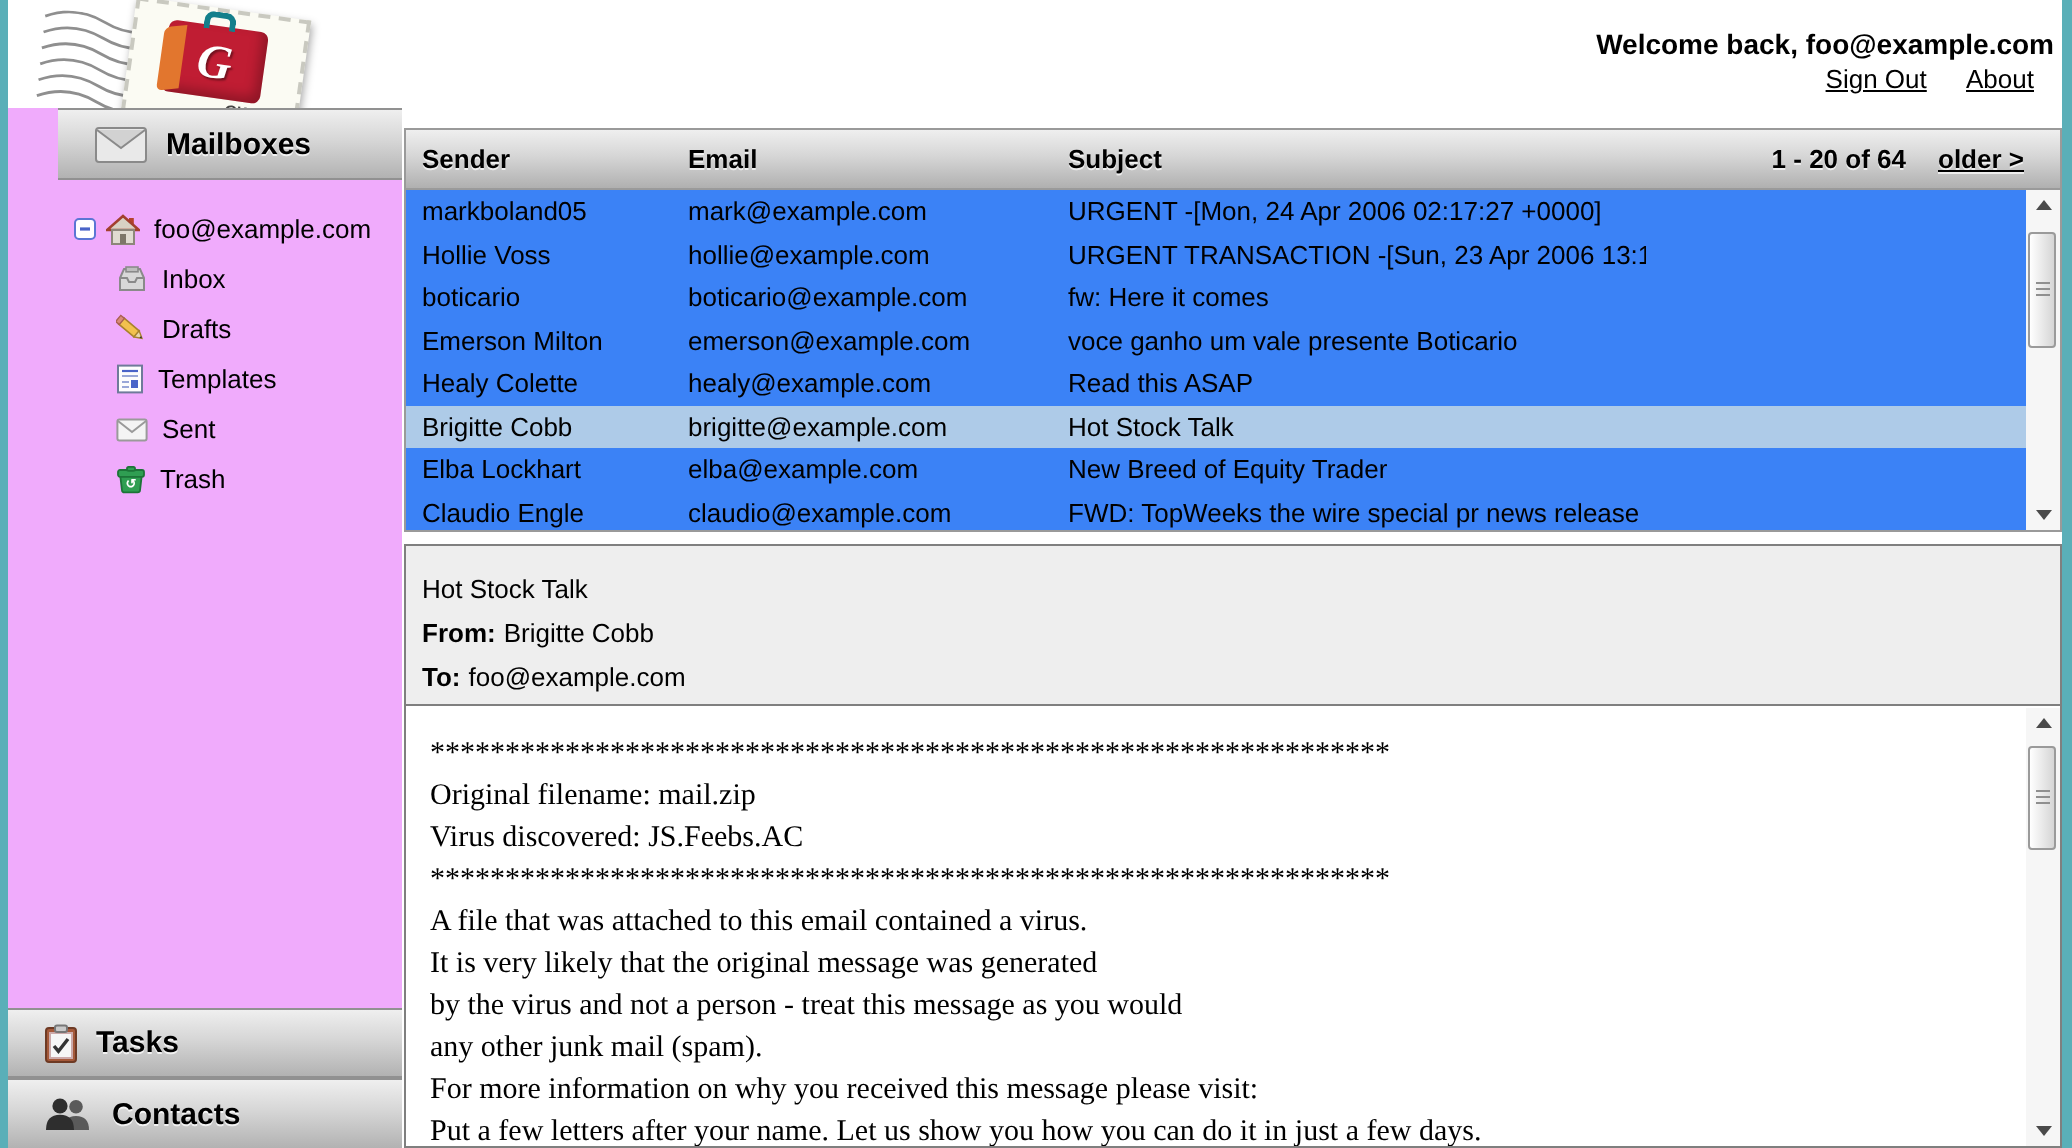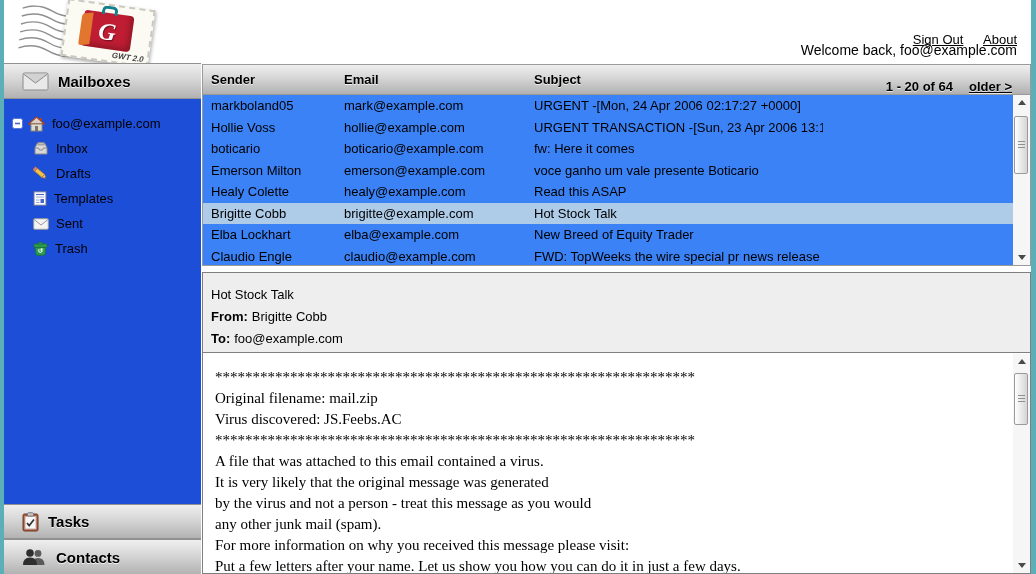--- a/index.html
+++ b/index.html
@@ -7,42 +7,42 @@
   body { font-family:"Liberation Sans", sans-serif; background:#fff; color:#000; }
   .app { position:relative; width:1036px; height:574px; background:#fff; overflow:hidden; }
 
   
   .edge { position:absolute; top:0; bottom:0; background:var(--edge,#5aafb8); z-index:50; }
   .edge-left { left:0; width:4px; }
   .edge-right { right:0; width:5px; }
 
   
   .topbar { position:absolute; left:4px; top:0; right:5px; height:63px; background:#fff; }
-  .welcome { position:absolute; top:14px; right:14px; font-size:14px; font-weight:normal;margin-top:28px; }
+  .welcome { position:absolute; top:14px; right:4px; font-size:14px; font-weight:bold; }
   .toplinks { position:absolute; top:32px; right:14px; font-size:13px; }
   .toplinks a { color:#000; text-decoration:underline; margin-left:16px; cursor:pointer; }
 
   
   .logo-wrap { position:absolute; left:8px; top:2px; width:160px; height:64px; }
   .postmark { position:absolute; left:6px; top:8px; transform:rotate(6deg); }
   .stamp { position:absolute; left:52px; top:2px; width:88px; height:58px; background:#fbfbf3;
            border:2px dashed #c9c9c0; transform:rotate(8deg); box-shadow:1px 2px 4px rgba(0,0,0,.35); }
   .toolbox { position:absolute; left:16px; top:7px; width:50px; height:36px; background:#c01d33; border-radius:4px;
              box-shadow:inset -3px -3px 6px rgba(0,0,0,.25); }
   .toolbox-side { position:absolute; left:-2px; top:3px; width:11px; height:32px; background:#e2762e;
                   transform:skewY(-14deg); border-radius:3px 0 0 3px; }
   .toolbox-handle { position:absolute; left:17px; top:-7px; width:16px; height:9px;
                     border:3px solid #137f8b; border-bottom:none; border-radius:5px 5px 0 0; }
   .toolbox-g { position:absolute; left:0; top:1px; width:100%; height:100%; display:flex; align-items:center;
                justify-content:center; color:#fff; font-family:"Liberation Serif", serif; font-size:24px;
                font-weight:bold; font-style:italic; text-shadow:1px 1px 1px rgba(0,0,0,.4); }
   .stamp-version { position:absolute; right:3px; bottom:1px; font-size:8px; font-weight:bold; color:#444; font-style:italic; }
 
   
-  .sidebar { position:absolute; left:4px; top:63px; width:197px; bottom:0; background:#1d4ed8; }
+  .sidebar { position:absolute; left:4px; top:54px; width:197px; bottom:0; background:#f0abfc;padding-left:25px; }
   .stack-header { height:36px; background:linear-gradient(180deg,#efefef 0%,#d6d6d6 45%,#b2b2b2 100%);
                   border-top:1px solid #919191; border-bottom:1px solid #919191;
                   display:flex; align-items:center; padding-left:18px; gap:9px; cursor:pointer; }
   .stack-header .hlabel { font-size:15px; font-weight:bold; text-shadow:0 1px 0 rgba(255,255,255,.75); }
   .stack-tasks { position:absolute; left:0; right:0; bottom:35px; height:35px; }
   .stack-contacts { position:absolute; left:0; right:0; bottom:0; height:35px; border-bottom:none; }
 
   .tree { padding:12px 0 0 8px; font-size:13px; }
   .tree-row { display:flex; align-items:center; height:25px; gap:5px; cursor:pointer; white-space:nowrap; }
   .tree-children .tree-row { padding-left:21px; }
@@ -52,21 +52,21 @@
   .list-panel { position:absolute; left:202px; top:64px; width:829px; height:202px;
                 border:1px solid #9a9a9a; background:#fff; }
   .list-header { position:relative; height:30px; background:linear-gradient(180deg,#efefef 0%,#d6d6d6 45%,#b0b0b0 100%);
                  border-bottom:1px solid #9a9a9a; font-size:13px; font-weight:bold; }
   .list-header .col, .mailrow .cell { position:absolute; top:0; height:100%; display:flex; align-items:center;
                  overflow:hidden; white-space:nowrap; }
   .col-sender { left:8px;  width:130px; }
   .col-email  { left:141px; width:185px; }
   .col-subject{ left:331px; right:190px; }
   .list-header .col { text-shadow:0 1px 0 rgba(255,255,255,.7);text-align:center; }
-  .pager { position:absolute; right:18px; top:0; height:100%; display:flex; align-items:flex-end; gap:16px;
+  .pager { position:absolute; right:18px; top:0; height:100%; display:flex; align-items:center; gap:16px;
            font-size:13px; font-weight:bold; text-shadow:0 1px 0 rgba(255,255,255,.7); }
   .pager a { color:#000; text-decoration:underline; cursor:pointer; }
 
   .list-body { position:absolute; left:0; right:17px; top:30px; bottom:0; overflow:hidden; }
   .mailrow { position:relative; height:21.5px; font-size:13px; cursor:pointer; background:#3b82f6; }
   .mailrow.selected { background:var(--sel,#aecbe8); }
 
   .vscroll { position:absolute; width:17px; background:#f6f6f6; }
   .list-scroll { right:0; top:30px; bottom:0; }
   .sb-btn { position:absolute; left:0; width:17px; height:15px; display:flex; align-items:center; justify-content:center; cursor:pointer; }

